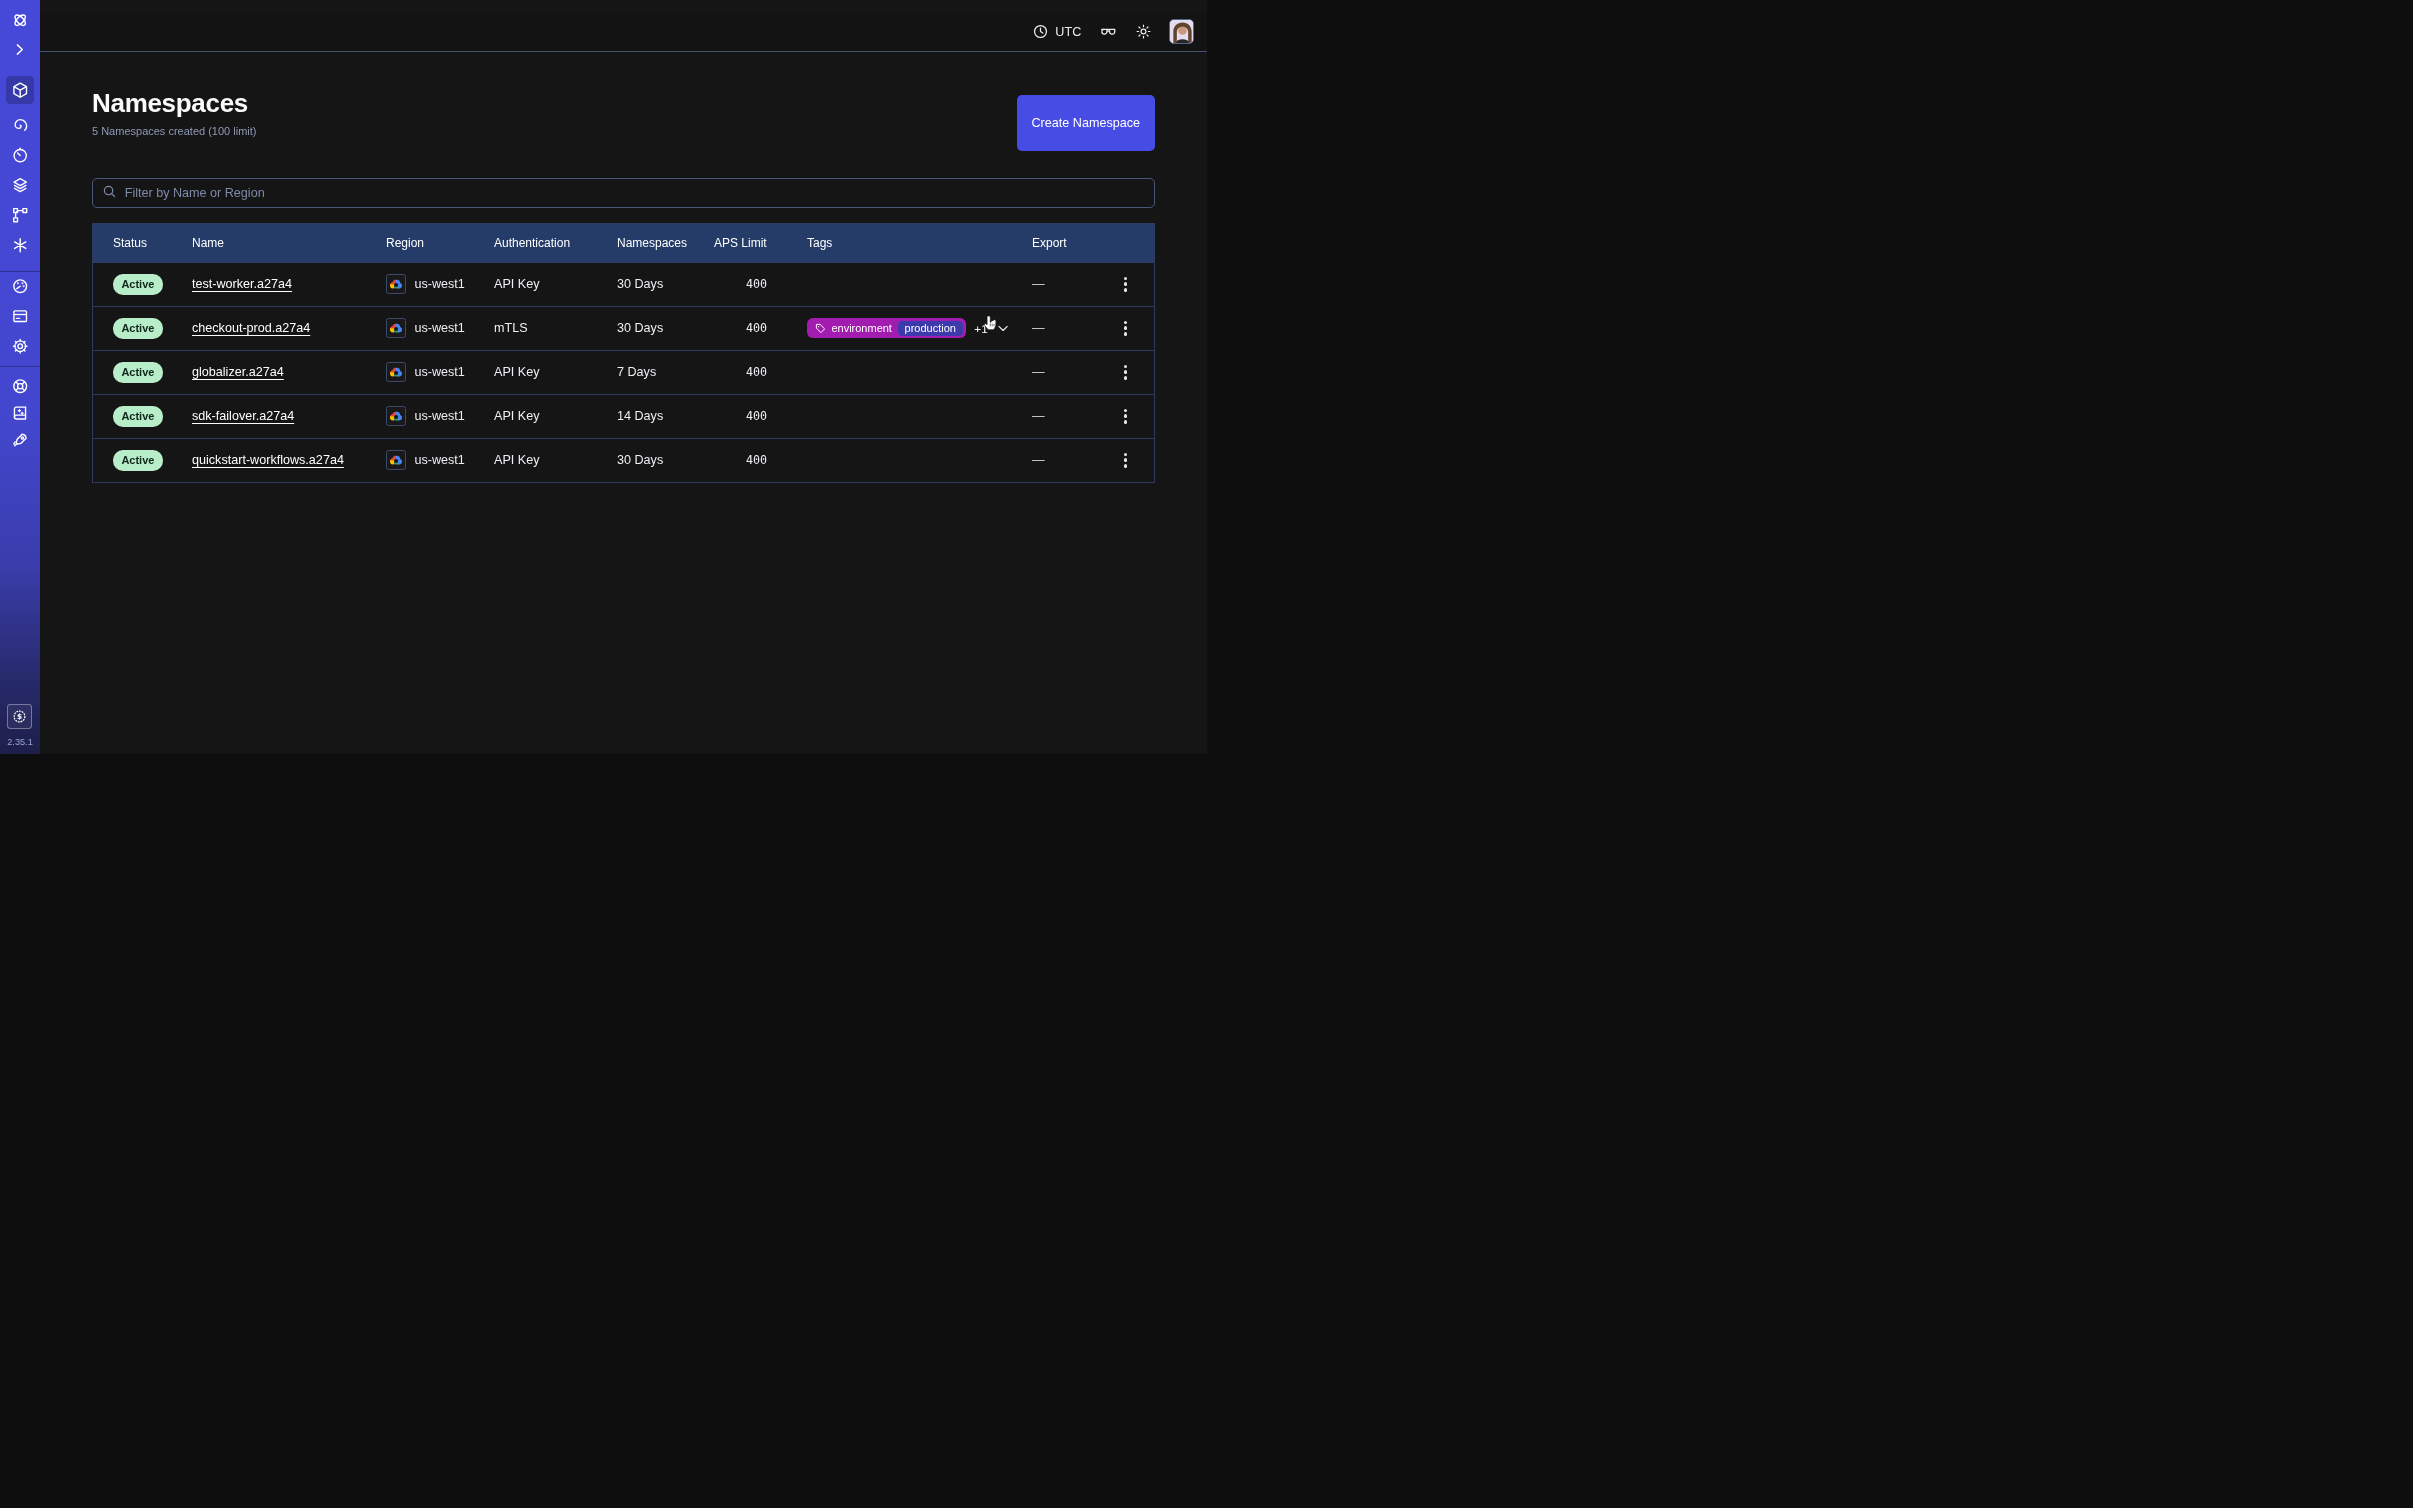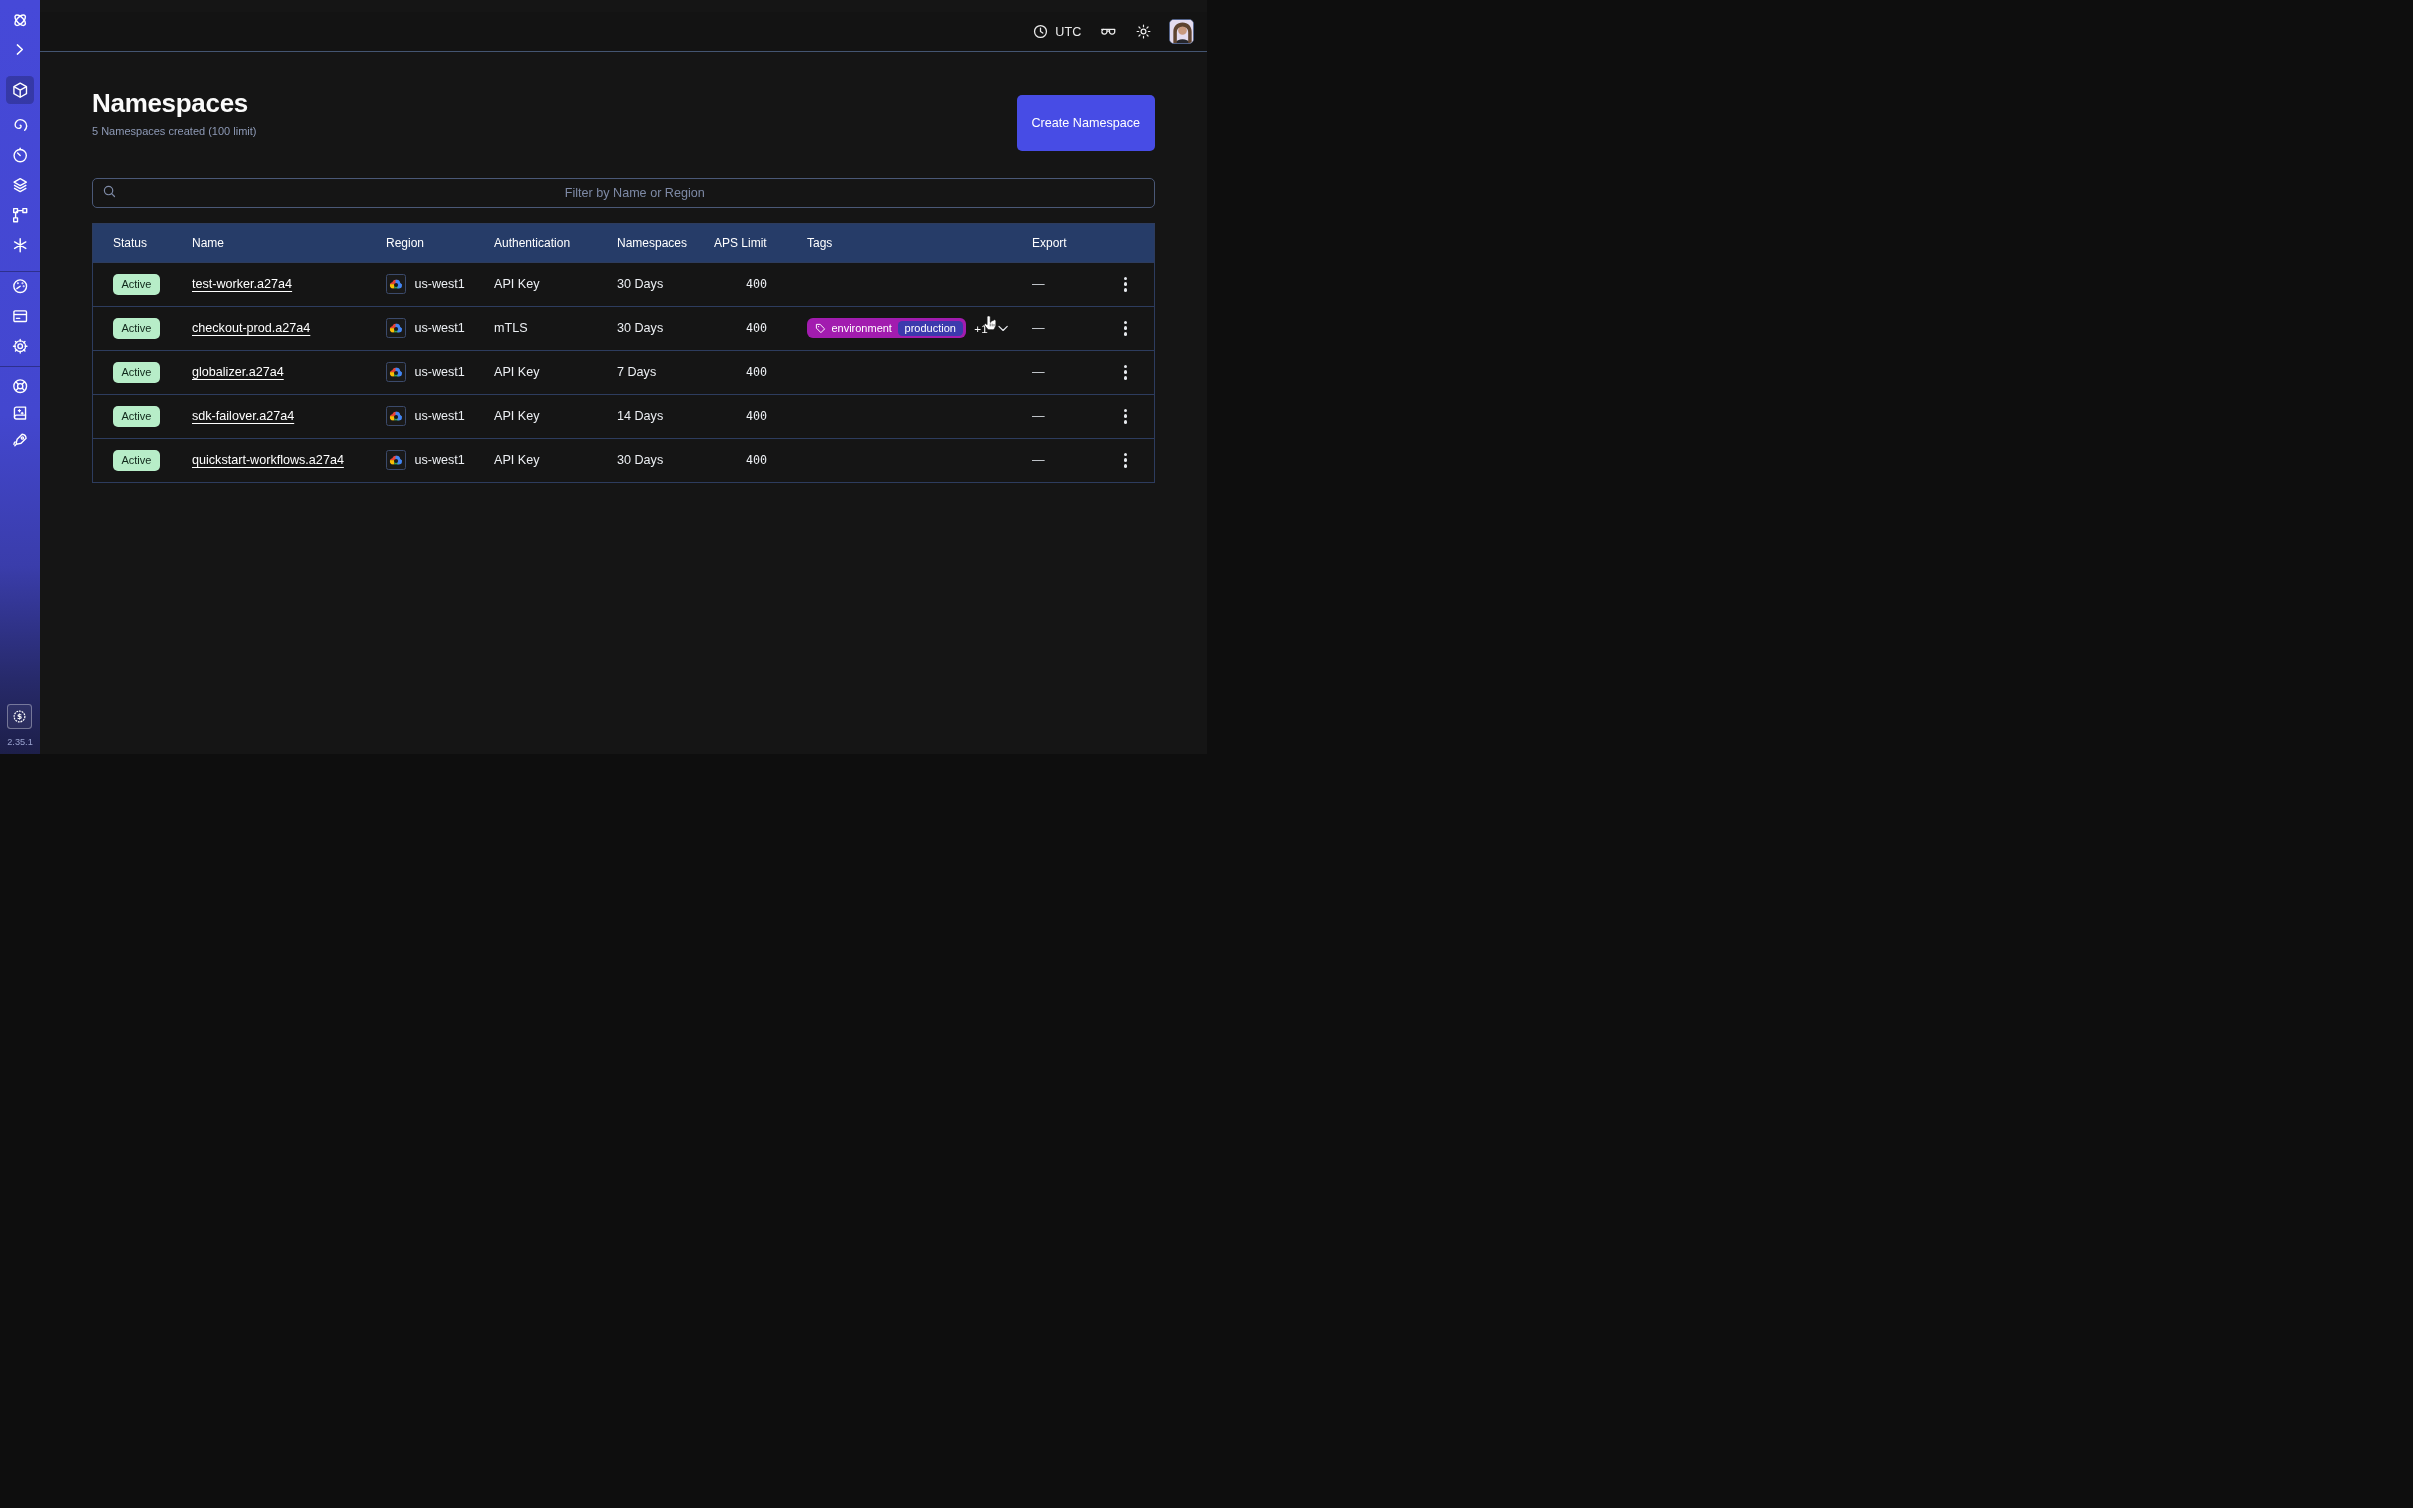--- a/index.html
+++ b/index.html
@@ -46,37 +46,37 @@
     font-family:"Liberation Sans","DejaVu Sans",sans-serif;
   }
 
   .search-box {
     margin-top:27px; height:30px; border:0.8px solid #4a5877; border-radius:5px;
     display:flex; align-items:center; padding:0 9.2px; gap:7.5px; background:#151515;
   }
   .search-box svg { color:#7e8aa6; flex:none; }
   .search-box input {
     flex:1; background:transparent; border:none; outline:none; color:#e8eaee;
-    font-size:12.6px; font-family:"Liberation Sans","DejaVu Sans",sans-serif;text-align:center;
+    font-size:12.6px; font-family:"Liberation Sans","DejaVu Sans",sans-serif;
   }
   .search-box input::placeholder { color:#7e8aa6; }
 
   
   .table { margin-top:15px; border:0.8px solid #2d3c5e; }
   .thead, .tr {
     display:grid;
     grid-template-columns:79px 194px 108px 123px 97px 93px 225px 1fr;
     padding-left:20px; align-items:center;
   }
   .thead { background:#263c68; height:38px; color:#fff; font-size:12px; font-weight:500; }
   .tr { height:44px; border-top:0.8px solid #2d3c5e; font-size:12.6px; color:#eceff3; background:#151515; }
   .tr:first-of-type { border-top:none; }
   .badge {
-    display:inline-block; background:#b7edc8; color:#10271a; font-size:11px; font-weight:400;
-    padding:3.4px 8.4px; border-radius:5px; line-height:1.3;
+    display:inline-block; background:#b7edc8; color:#10271a; font-size:11px; font-weight:700;
+    padding:3.4px 8.4px; border-radius:10px; line-height:1.3;
   }
   .name-link { color:#fff; text-decoration:underline; text-underline-offset:3.4px; cursor:pointer; }
   .td-region { display:flex; align-items:center; gap:8.4px; }
   .gcp-tile { width:20px; height:20px; border:0.8px solid #3b4a6b; border-radius:2.5px; background:#191919;
     display:flex; align-items:center; justify-content:center; flex:none; }
   .td-aps { text-align:right; padding-right:40px; font-family:"DejaVu Sans Mono",monospace; font-size:11.7px; }
   .td-tags { display:flex; align-items:center; gap:8.4px; }
   .tag-chip { display:flex; align-items:center; gap:5.9px; background:#a21caf; border-radius:5.9px;
     padding:2.5px 3.4px 2.5px 7.5px; color:#fff; font-size:11px; cursor:pointer; }
   .tag-chip .tag-value { background:#3c3aad; border-radius:4.2px; padding:1.7px 6.7px; }

